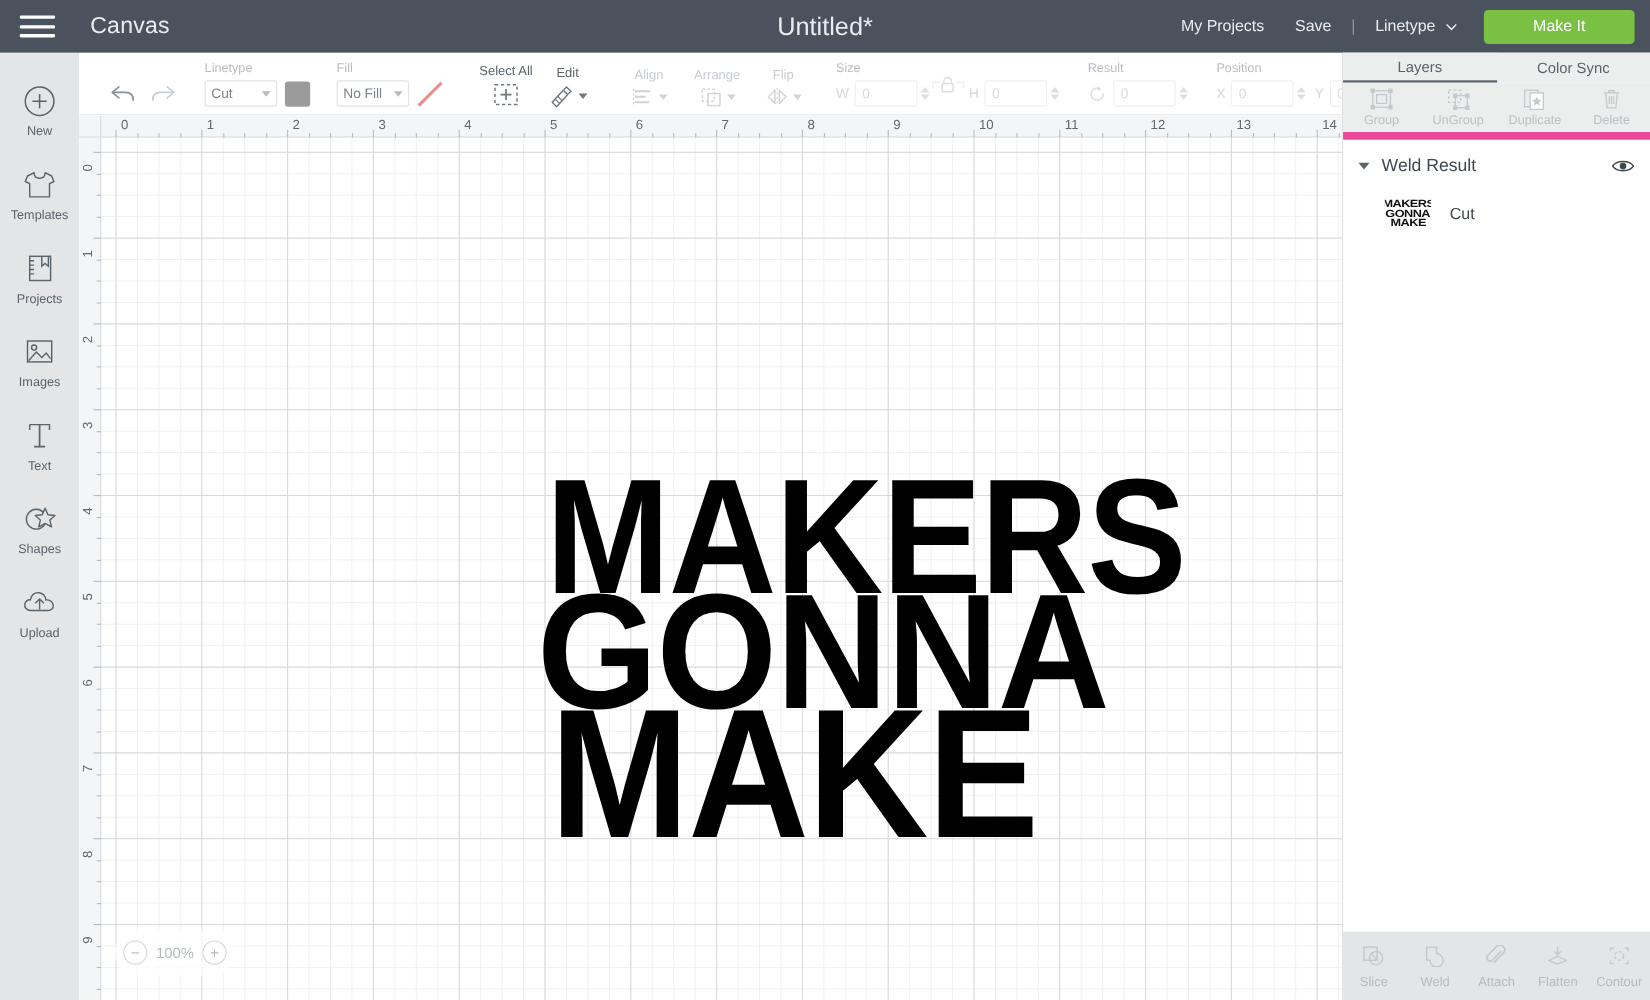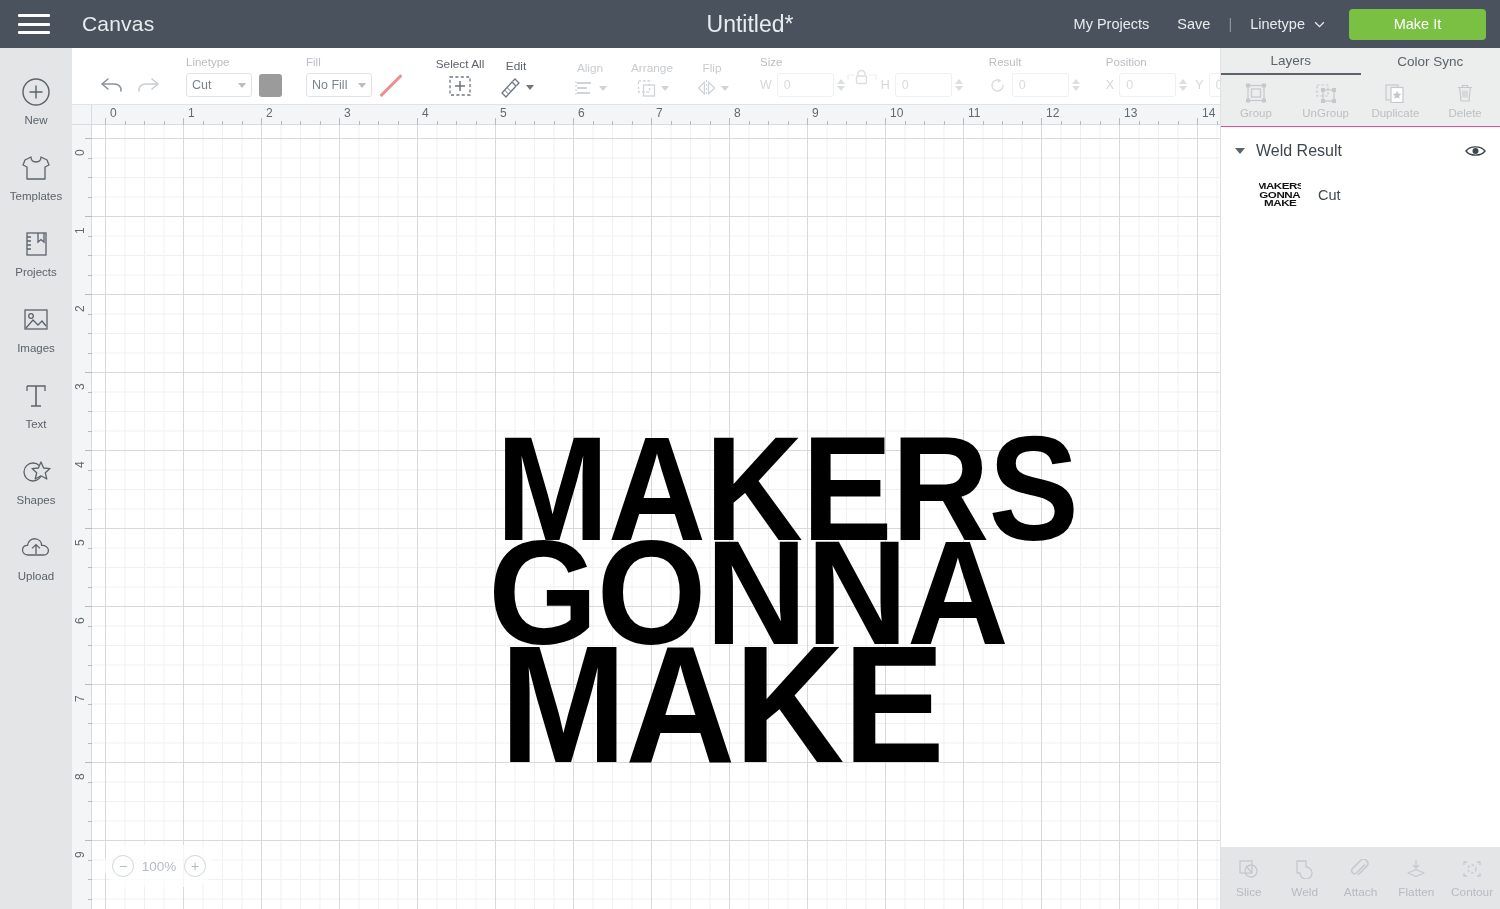--- a/index.html
+++ b/index.html
@@ -132,21 +132,21 @@
   .zlabel { font-size: 13.5px; color: #b6bbc0; min-width: 38px; text-align: center; }
 
   
   .rpanel { position: absolute; left: 1220px; top: 48px; width: 280px; height: 861px;
     background: #fff; border-left: 1px solid #dfe1e3; }
   .rtabs { display: flex; height: 27px; background: #eceded; }
   .rtab { flex: 1; display: flex; align-items: center; justify-content: center;
     font-size: 13.5px; color: #5b636b; cursor: pointer; height: 27px; }
   .rtab.active { background: #eceded; border-bottom: 2px solid #5b636b; }
   .rtools { display: flex; height: 52px; background: #eceded;
-    border-bottom: 1px solid #ec4899; }
+    border-bottom: 7px solid #ec4899; }
   .rtool { flex: 1; display: flex; flex-direction: column; align-items: center;
     justify-content: center; cursor: pointer; }
   .rtool .tglyph { height: 22px; display: flex; align-items: center; }
   .rtool .tlbl { font-size: 11.5px; color: #bcc0c4; margin-top: 3px; }
   .layer-head { display: flex; align-items: center; height: 36px; padding: 0 14px; margin-top: 6px; }
   .tri { width: 0; height: 0; border-left: 5px solid transparent;
     border-right: 5px solid transparent; border-top: 6px solid #5b636b;
     margin-right: 11px; cursor: pointer; }
   .layer-title { font-size: 16px; color: #3f474e; }
   .eye-wrap { margin-left: auto; cursor: pointer; }

